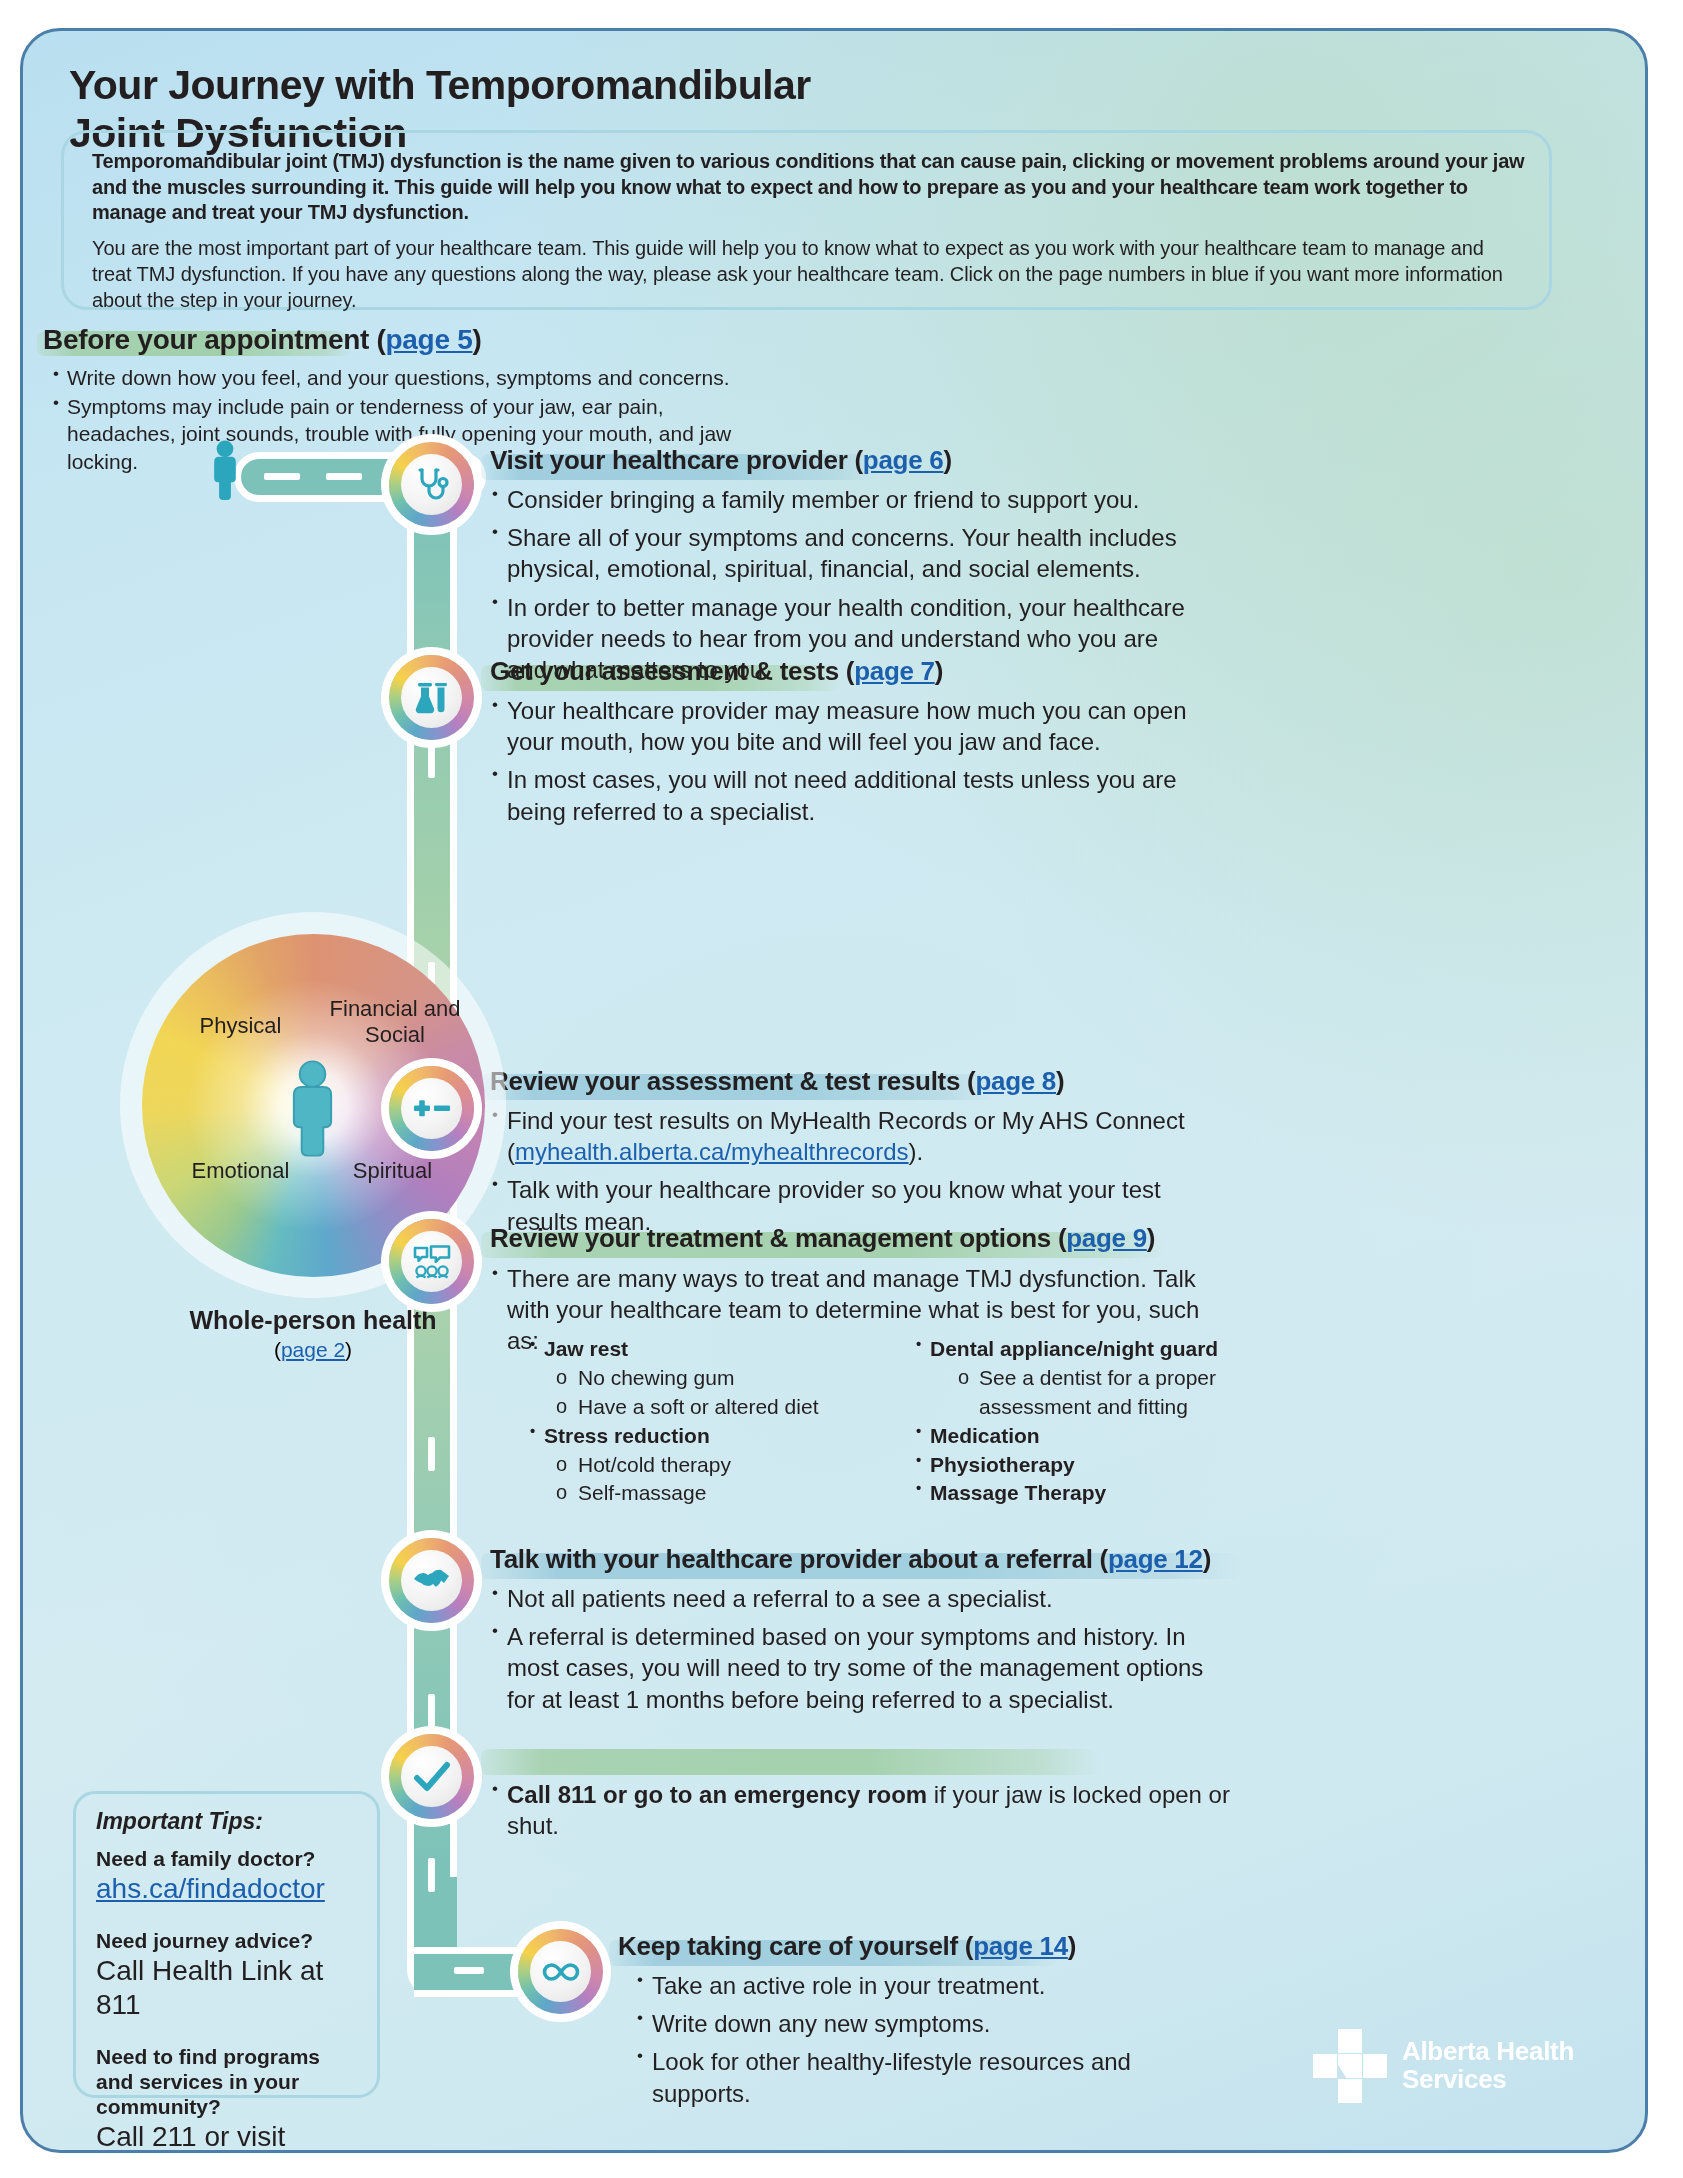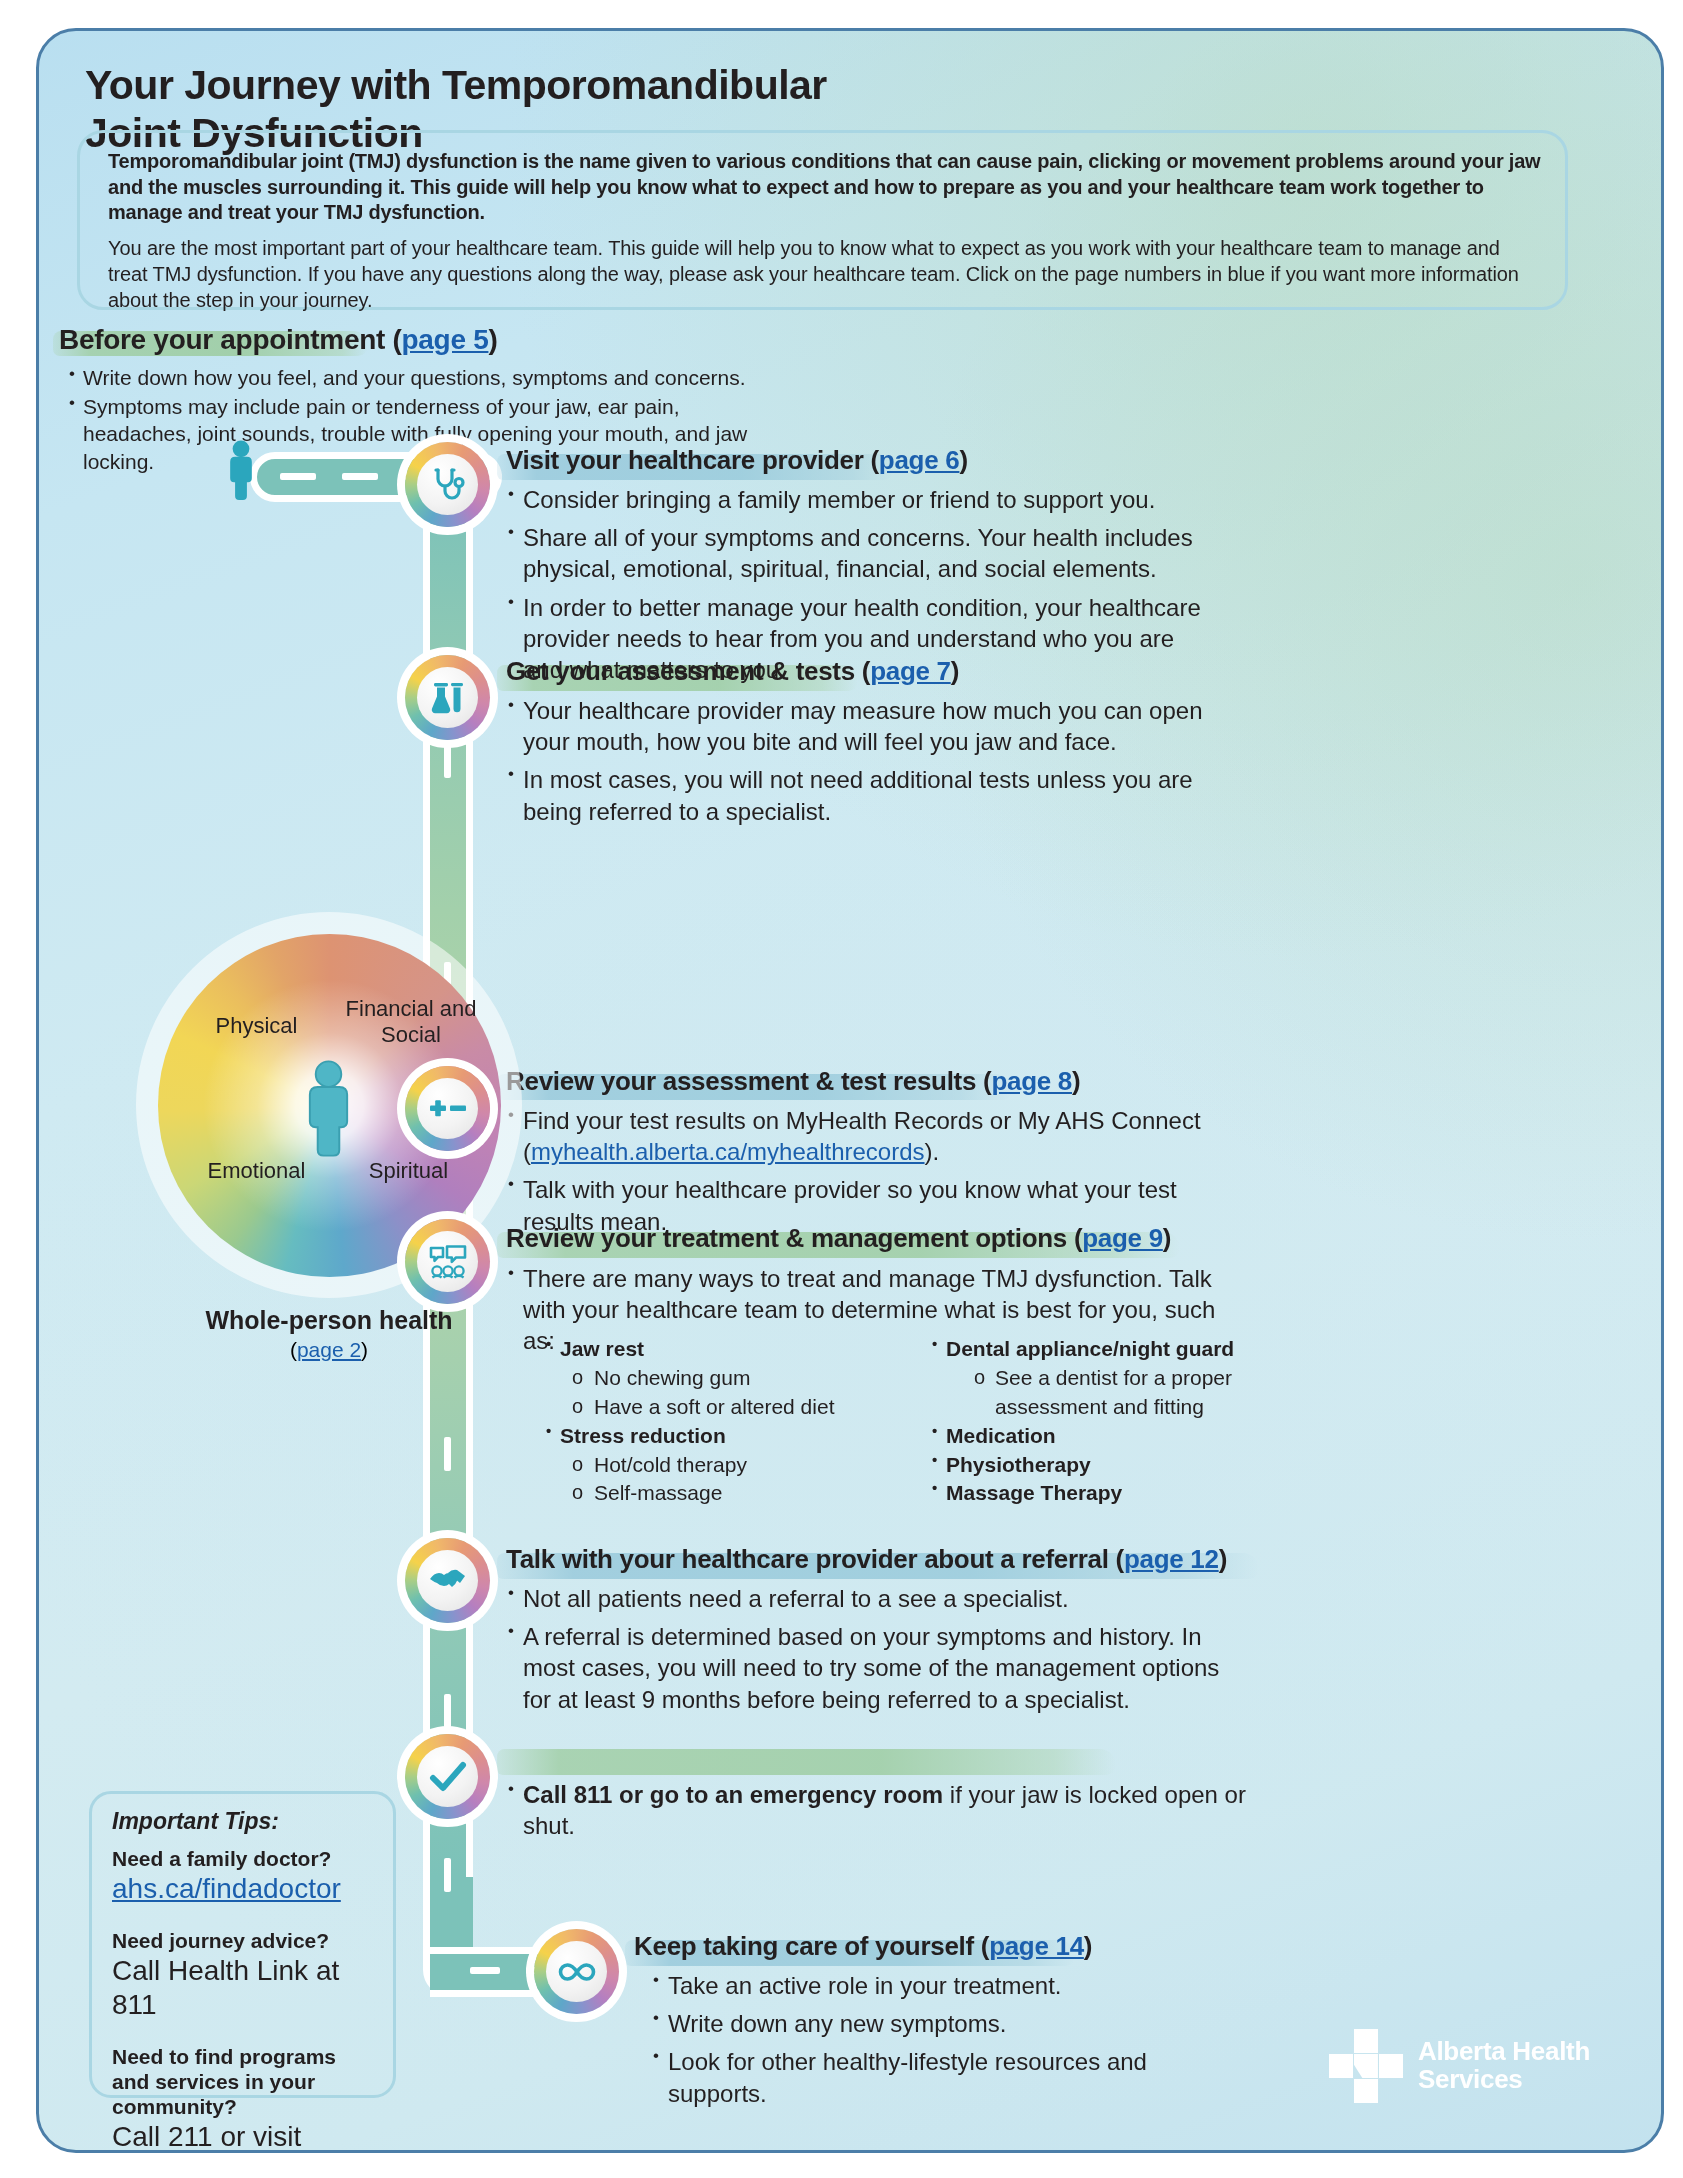--- a/index.html
+++ b/index.html
@@ -7,21 +7,21 @@
   body {
     width: 1683px;
     height: 2178px;
     background: #ffffff;
     font-family: "Liberation Sans", sans-serif;
     overflow: hidden;
   }
 
   .page {
     position: absolute;
-    left: 36px; top: 28px;
+    left: 20px; top: 28px;
     width: 1628px; height: 2125px;
     border: 3px solid #4b7ea8;
     border-radius: 40px;
     background:
       radial-gradient(circle at 78% 6%, rgba(180,215,180,0.45) 0%, rgba(180,215,180,0) 34%),
       radial-gradient(circle at 95% 26%, rgba(170,210,175,0.35) 0%, rgba(170,210,175,0) 30%),
       radial-gradient(circle at 50% 62%, rgba(205,232,240,0.6) 0%, rgba(205,232,240,0) 55%),
       linear-gradient(160deg, #b9dff0 0%, #c6e6f2 18%, #cfeaf2 40%, #d3ebf1 62%, #cfe9f0 82%, #c3e2ee 100%);
     overflow: hidden;
   }
@@ -502,21 +502,21 @@
       </svg>
     </div>
   </div>
   <div class="swoosh blue" style="left:458px; top:1522px; width:762px;"></div>
   <div class="step-head" style="left:467px; top:1513px;">
     <span>Talk with your healthcare provider about a referral</span>
     <span>(</span><a class="lnk" href="#">page 12</a><span>)</span>
   </div>
   <ul class="step-body" style="left:467px; top:1552px; width:743px;">
     <li>Not all patients need a referral to a see a specialist.</li>
-    <li>A referral is determined based on your symptoms and history. In most cases, you will need to try some of the management options for at least 9 months before being referred to a specialist.</li>
+    <li>A referral is determined based on your symptoms and history. In most cases, you will need to try some of the management options for at least 1 months before being referred to a specialist.</li>
   </ul>
 
   <div class="step-icon" style="left:366px; top:1703px;">
     <div class="step-icon-inner">
       <svg width="38" height="32" viewBox="0 0 38 32" fill="none" stroke="#2ba6bd" stroke-width="6" stroke-linecap="round" stroke-linejoin="round">
         <path d="M4 17 L14 27 L34 4"></path>
       </svg>
     </div>
   </div>
   <div class="swoosh green" style="left:458px; top:1718px; width:619px;"></div>

